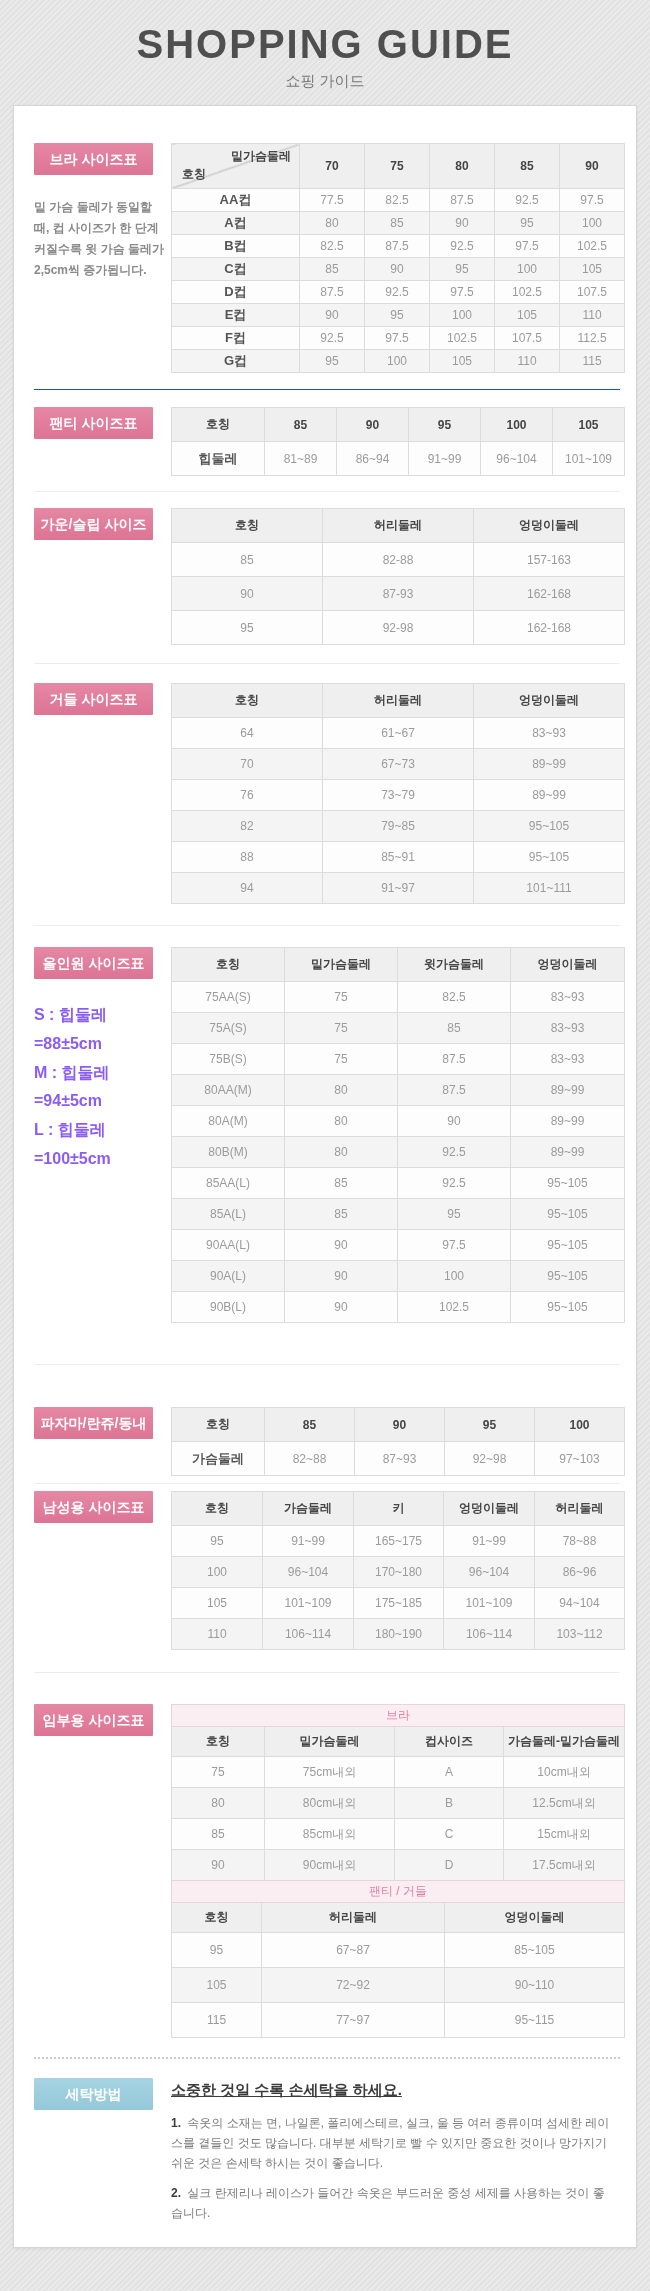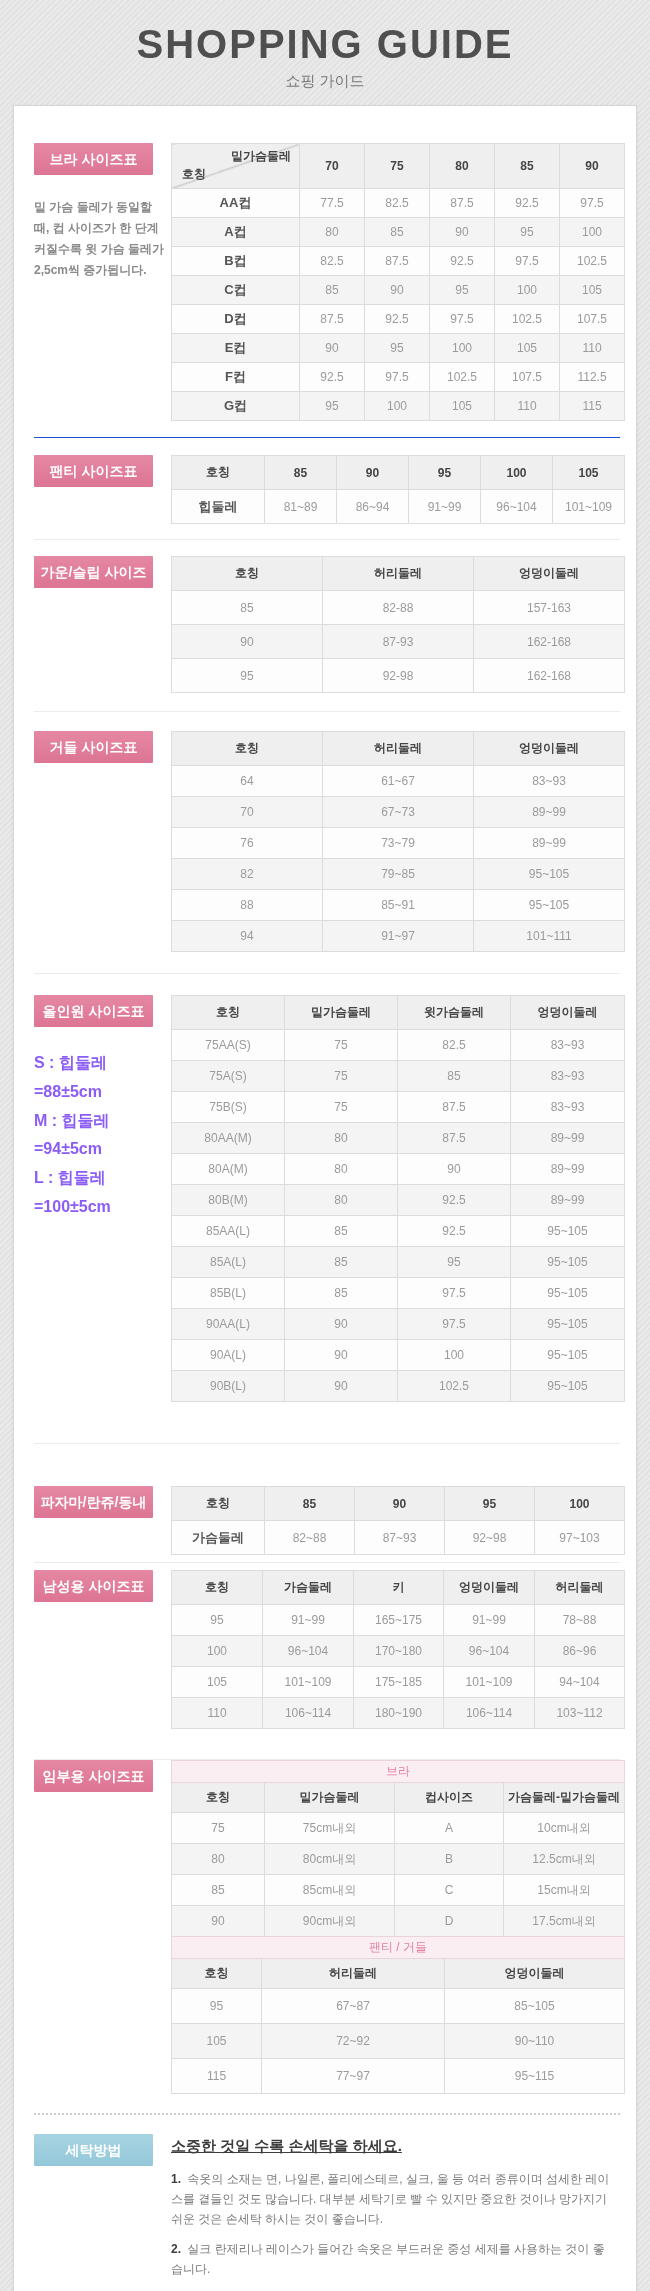--- a/index.html
+++ b/index.html
@@ -39,31 +39,31 @@
   td.label, th.rowlabel { color:#555555; font-weight:bold; font-size:13px; }
   
   th.diag {
     position:relative; height:45px; padding:0;
     background:#efefef;
     background-image:linear-gradient(to bottom right, transparent calc(50% - 1px), #c9c9c9 calc(50% - 1px), #c9c9c9 calc(50% + 0px), transparent calc(50% + 1px));
   }
   .diag-top { position:absolute; top:4px; right:8px; font-size:12px; font-weight:bold; color:#454545; }
   .diag-bottom { position:absolute; bottom:5px; left:10px; font-size:12px; font-weight:bold; color:#454545; }
   
-  .sec-bra tbody td { height:29px; }
+  .sec-bra tbody td { height:23px; }
   .sec-panty { margin-top:16px; border-top:1px solid #1d4ed8; padding-top:17px; }
   .sec-panty tbody td { height:34px; }
   .sec-gown { margin-top:15px; border-top:1px solid #ececec; padding-top:16px; }
   .sec-gown tbody td { height:34px; }
   .sec-girdle { margin-top:18px; border-top:1px solid #ececec; padding-top:19px; }
   .sec-allinone { margin-top:21px; border-top:1px solid #ececec; padding-top:21px; }
   .sec-pajama { margin-top:41px; border-top:1px solid #ececec; padding-top:42px; }
   .sec-pajama tbody td { height:34px; }
   .sec-men { margin-top:7px; border-top:1px solid #ececec; padding-top:7px; }
-  .sec-maternity { margin-top:30px; border-top:1px solid #ececec; }
+  .sec-maternity { margin-top:22px; border-top:1px solid #ececec; padding-top:31px; }
   .sec-maternity thead th { height:30px; }
   .t-mat-pg tbody td { height:35px; }
   .sec-wash { margin-top:19px; border-top:2px dotted #cccccc; padding-top:19px; }
   .wash-heading {
     font-size:15px; font-weight:bold; color:#3c3c3c;
     text-decoration:underline; margin-top:3px; margin-bottom:14px;
   }
   .wash-item { font-size:12px; color:#7a7a7a; line-height:1.65; margin-bottom:11px; width:440px; }
   .wash-item b { color:#3c3c3c; margin-right:3px; }
 </style>
@@ -369,26 +369,20 @@
               <td>92.5</td>
               <td>95~105</td>
             </tr>
             <tr>
               <td>85A(L)</td>
               <td>85</td>
               <td>95</td>
               <td>95~105</td>
             </tr>
             <tr>
-              <td>85B(L)</td>
-              <td>85</td>
-              <td>97.5</td>
-              <td>95~105</td>
-            </tr>
-            <tr>
               <td>90AA(L)</td>
               <td>90</td>
               <td>97.5</td>
               <td>95~105</td>
             </tr>
             <tr>
               <td>90A(L)</td>
               <td>90</td>
               <td>100</td>
               <td>95~105</td>

